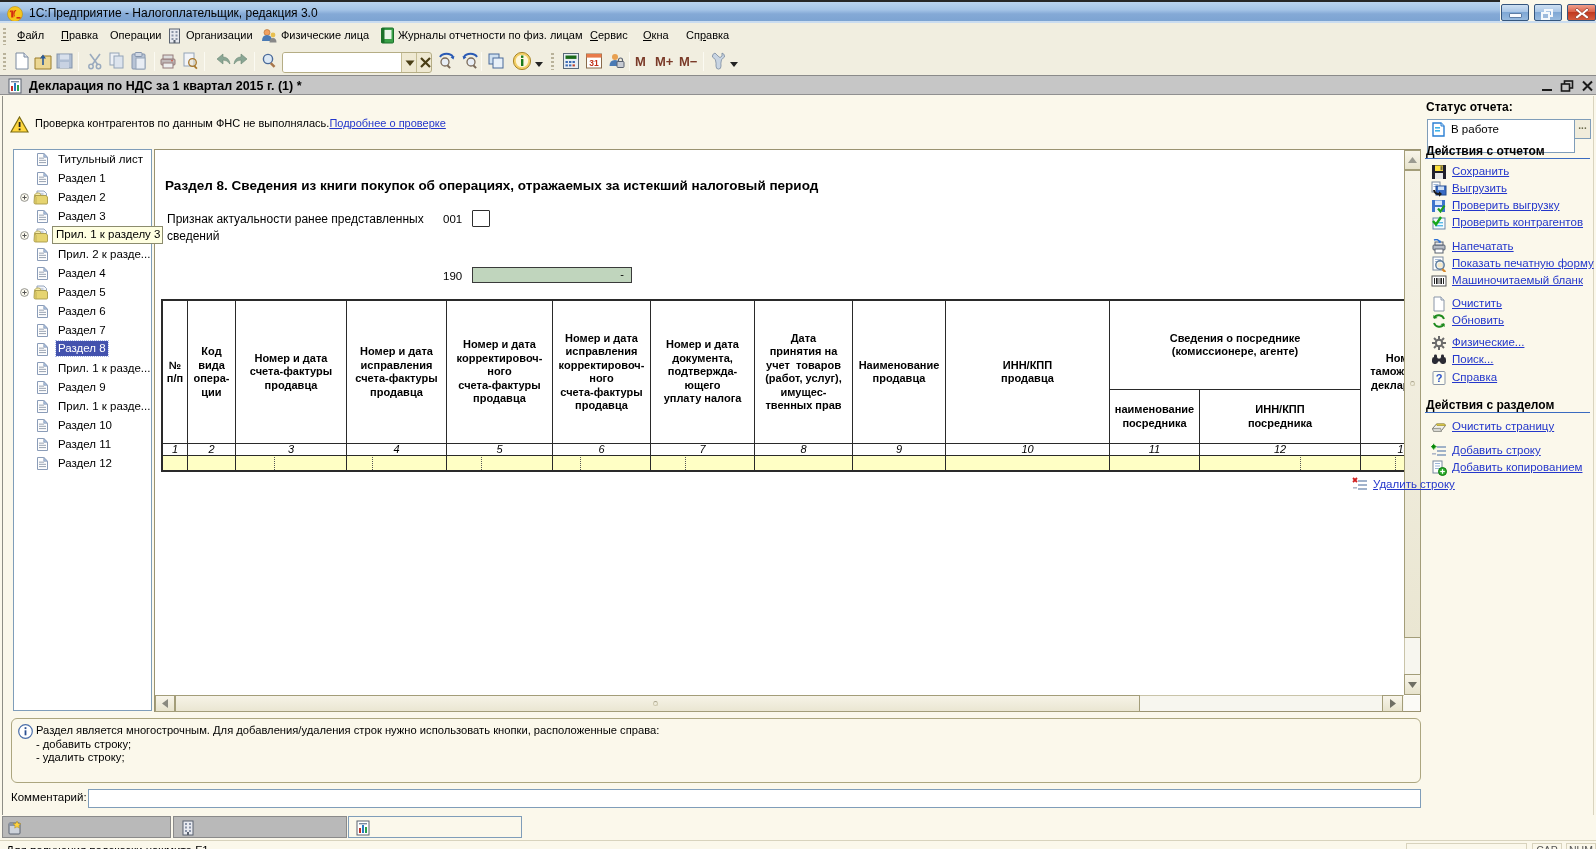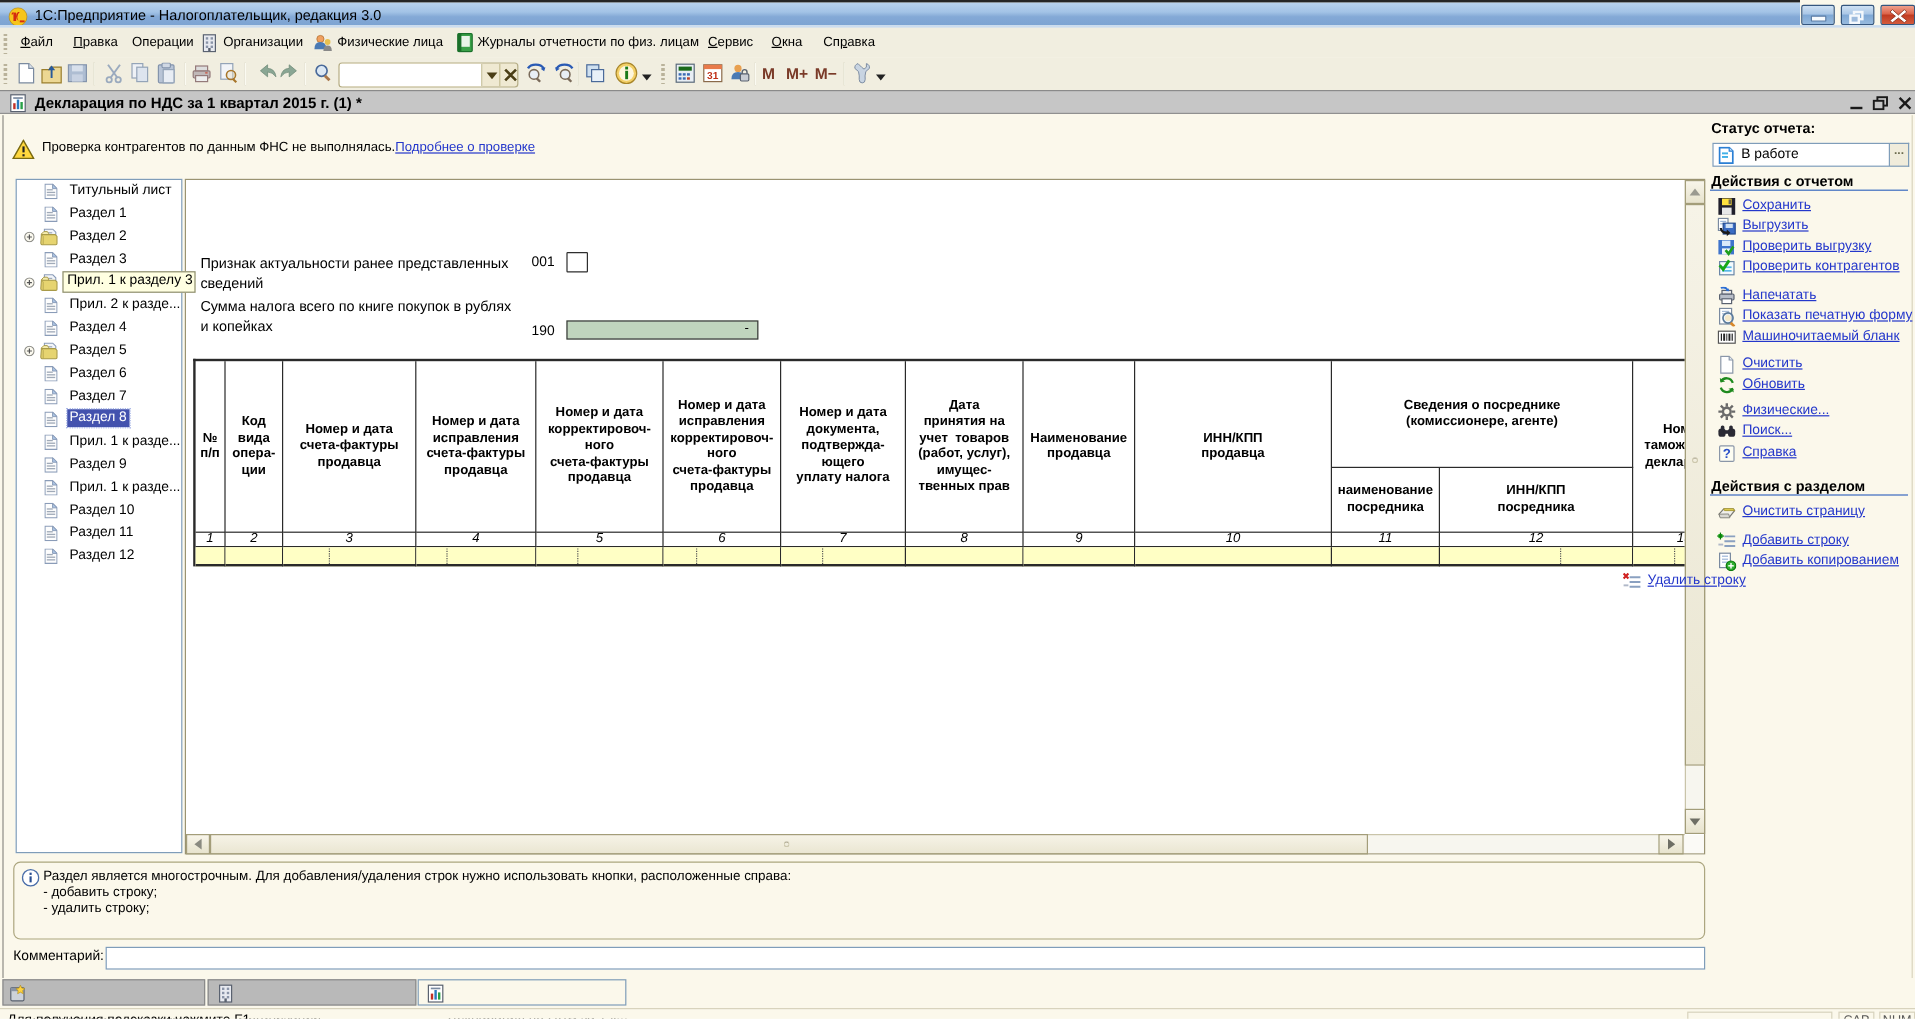--- a/index.html
+++ b/index.html
@@ -55,21 +55,21 @@
 #maintbl tr.numr td{font-weight:normal;font-style:italic;padding:0;line-height:11px;}
 #maintbl tr.yrow td{background:#ffffc5;padding:0;border-bottom-width:2px;}
 .dotv{width:1px;height:13px;margin-top:1px;border-left:1px dotted #555;}
 .rhead{font-weight:bold;font-size:12px;position:absolute;left:1426px;}
 .rline{position:absolute;left:1425px;width:165px;height:0;border-top:1px solid #3a6bc0;}
 .rlink{position:absolute;white-space:nowrap;}
 .rlink a{color:#2437cb;}
 .rlink .ric{position:absolute;left:0;top:-1px;width:16px;height:16px;}
 .rlink .rtx{margin-left:21px;}
 
-#statin{position:absolute;left:1427px;top:119px;width:148px;height:20px;background:#fff;border:1px solid #7f9db9;}
+#statin{position:absolute;left:1427px;top:119px;width:148px;height:34px;background:#fff;border:1px solid #7f9db9;}
 #statbtn{position:absolute;left:1575px;top:119px;width:16px;height:20px;background:#f0ecdb;border:1px solid #7f9db9;border-left:none;color:#6b6b4e;font-weight:bold;font-size:10px;text-align:center;}
 
 #infobox{position:absolute;left:11px;top:718px;width:1410px;height:65px;border:1px solid #aca67f;border-radius:6px;background:#fbf8eb;font-size:11.2px;line-height:13.5px;}
 
 #comment{position:absolute;left:88px;top:789px;width:1333px;height:19px;background:#fff;border:1px solid #7f9db9;}
 
 #tabbar{position:absolute;left:0;top:815px;width:1596px;height:24px;background:#fbf8eb;}
 .tab{position:absolute;top:1px;height:22px;border:1px solid #8a8a8a;background:#b9b9b9;font-size:11.5px;}
 .tab.active{background:#fbf8eb;border-color:#7f9db9;}
 .tab .tlbl{position:absolute;left:24px;top:4px;white-space:nowrap;margin-top:20px;}
@@ -516,24 +516,24 @@
           <rect x="2" y="6.8" width="7" height="1.1"></rect>
           <rect x="2" y="9" width="7" height="1.1"></rect>
         </g>
       </svg>
       <span class="lbl">Раздел 12</span>
     </div>
 </div>
 
 <div id="form">
   <div id="formclip">
+    <div id="bigtitle">Раздел 8. Сведения из книги покупок об операциях, отражаемых за истекший налоговый период</div>
     <div class="fpar" style="top:61px">Признак актуальности ранее представленных<br>сведений</div>
     <div class="fnum" style="left:288px;top:63px">001</div>
     <div id="chk001"></div>
-    <div class="fpar" style="top:97px">Сумма налога всего по книге покупок в рублях<br>и копейках</div>
     <div class="fnum" style="left:288px;top:120px">190</div>
     <div id="fld190">-</div>
     <table id="maintbl">
       <colgroup>
           <col style="width:25px">
           <col style="width:48px">
           <col style="width:111px">
           <col style="width:100px">
           <col style="width:106px">
           <col style="width:98px">

